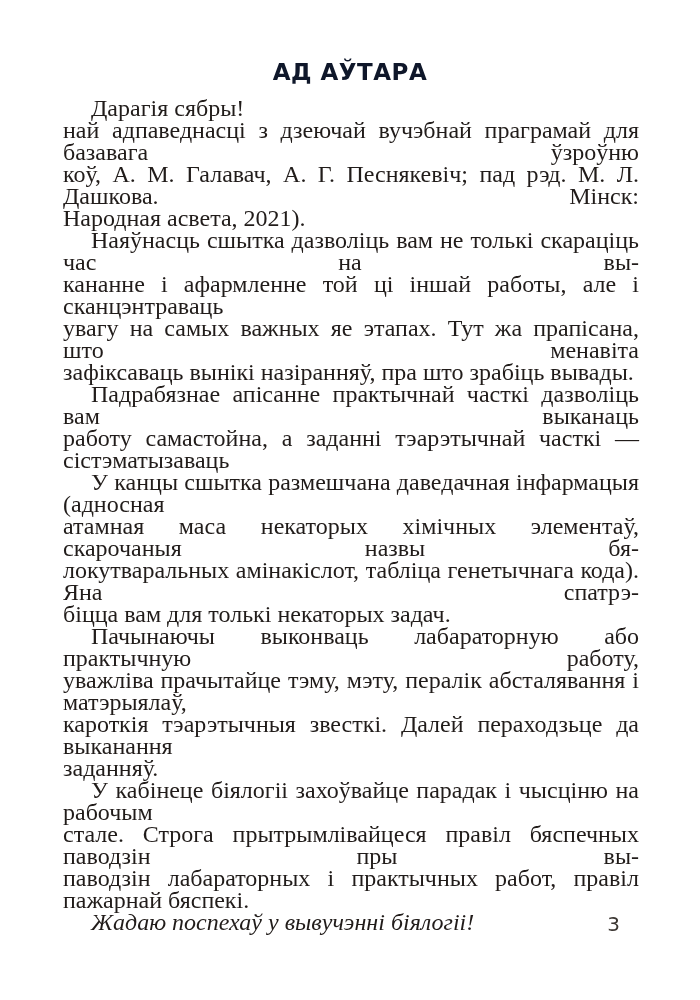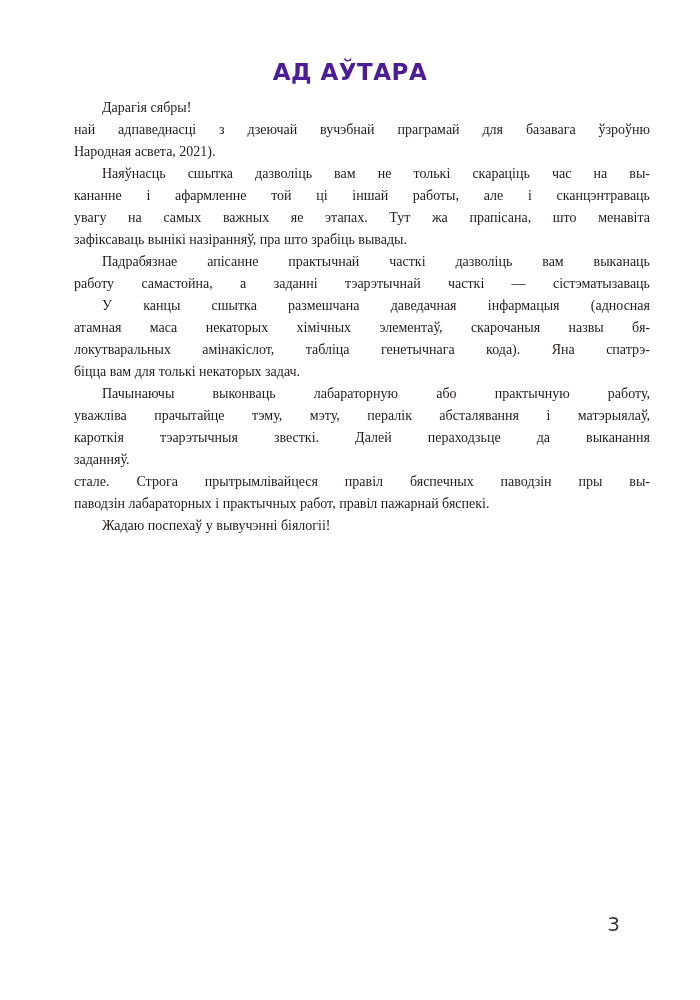--- a/index.html
+++ b/index.html
@@ -19,32 +19,32 @@
   .page-title {
     margin: 0;
     padding-top: 58px;
     height: 30px;
     text-align: center;
     font-family: "DejaVu Sans", "Liberation Sans", sans-serif;
     font-weight: 700;
     font-size: 23px;
     line-height: 28px;
     letter-spacing: 0.5px;
-    color: #4c1d95;
+    color: #0f172a;
   }
   .content {
     position: absolute;
-    left: 74px;
+    left: 63px;
     top: 97px;
     width: 576px;
-    font-size: 14px;
+    font-size: 24px;
     line-height: 22px;
   }
   .para { margin: 0; }
-  .para.italic .line { }
+  .para.italic .line { font-style: italic; }
   .line {
     text-align: justify;
     text-align-last: justify;
   }
   .line.first { text-indent: 28px; }
   .line.last { text-align-last: left; }
   .page-number {
     position: absolute;
     top: 912px;
     right: 80px;
@@ -60,20 +60,21 @@
 
 <div class="page">
   <h1 class="page-title">АД АЎТАРА</h1>
 
   <div class="content" id="content">
       <div class="para normal">
         <div class="line first last">Дарагія сябры!</div>
       </div>
       <div class="para normal">
         <div class="line">най адпаведнасці з дзеючай вучэбнай праграмай для базавага ўзроўню</div>
+        <div class="line">коў, А. М. Галавач, А. Г. Песнякевіч; пад рэд. М. Л. Дашкова. Мінск:</div>
         <div class="line last">Народная асвета, 2021).</div>
       </div>
       <div class="para normal">
         <div class="line first">Наяўнасць сшытка дазволіць вам не толькі скараціць час на вы-</div>
         <div class="line">кананне і афармленне той ці іншай работы, але і сканцэнтраваць</div>
         <div class="line">увагу на самых важных яе этапах. Тут жа прапісана, што менавіта</div>
         <div class="line last">зафіксаваць вынікі назіранняў, пра што зрабіць вывады.</div>
       </div>
       <div class="para normal">
         <div class="line first">Падрабязнае апісанне практычнай часткі дазволіць вам выканаць</div>
@@ -85,20 +86,21 @@
         <div class="line">локутваральных амінакіслот, табліца генетычнага кода). Яна спатрэ-</div>
         <div class="line last">біцца вам для толькі некаторых задач.</div>
       </div>
       <div class="para normal">
         <div class="line first">Пачынаючы выконваць лабараторную або практычную работу,</div>
         <div class="line">уважліва прачытайце тэму, мэту, пералік абсталявання і матэрыялаў,</div>
         <div class="line">кароткія тэарэтычныя звесткі. Далей пераходзьце да выканання</div>
         <div class="line last">заданняў.</div>
       </div>
       <div class="para normal">
+        <div class="line first">У кабінеце біялогіі захоўвайце парадак і чысціню на рабочым</div>
         <div class="line">стале. Строга прытрымлівайцеся правіл бяспечных паводзін пры вы-</div>
         <div class="line last">паводзін лабараторных і практычных работ, правіл пажарнай бяспекі.</div>
       </div>
       <div class="para italic">
         <div class="line first last">Жадаю поспехаў у вывучэнні біялогіі!</div>
       </div>
     </div>
 
   <div class="page-number">3</div>
 </div>

